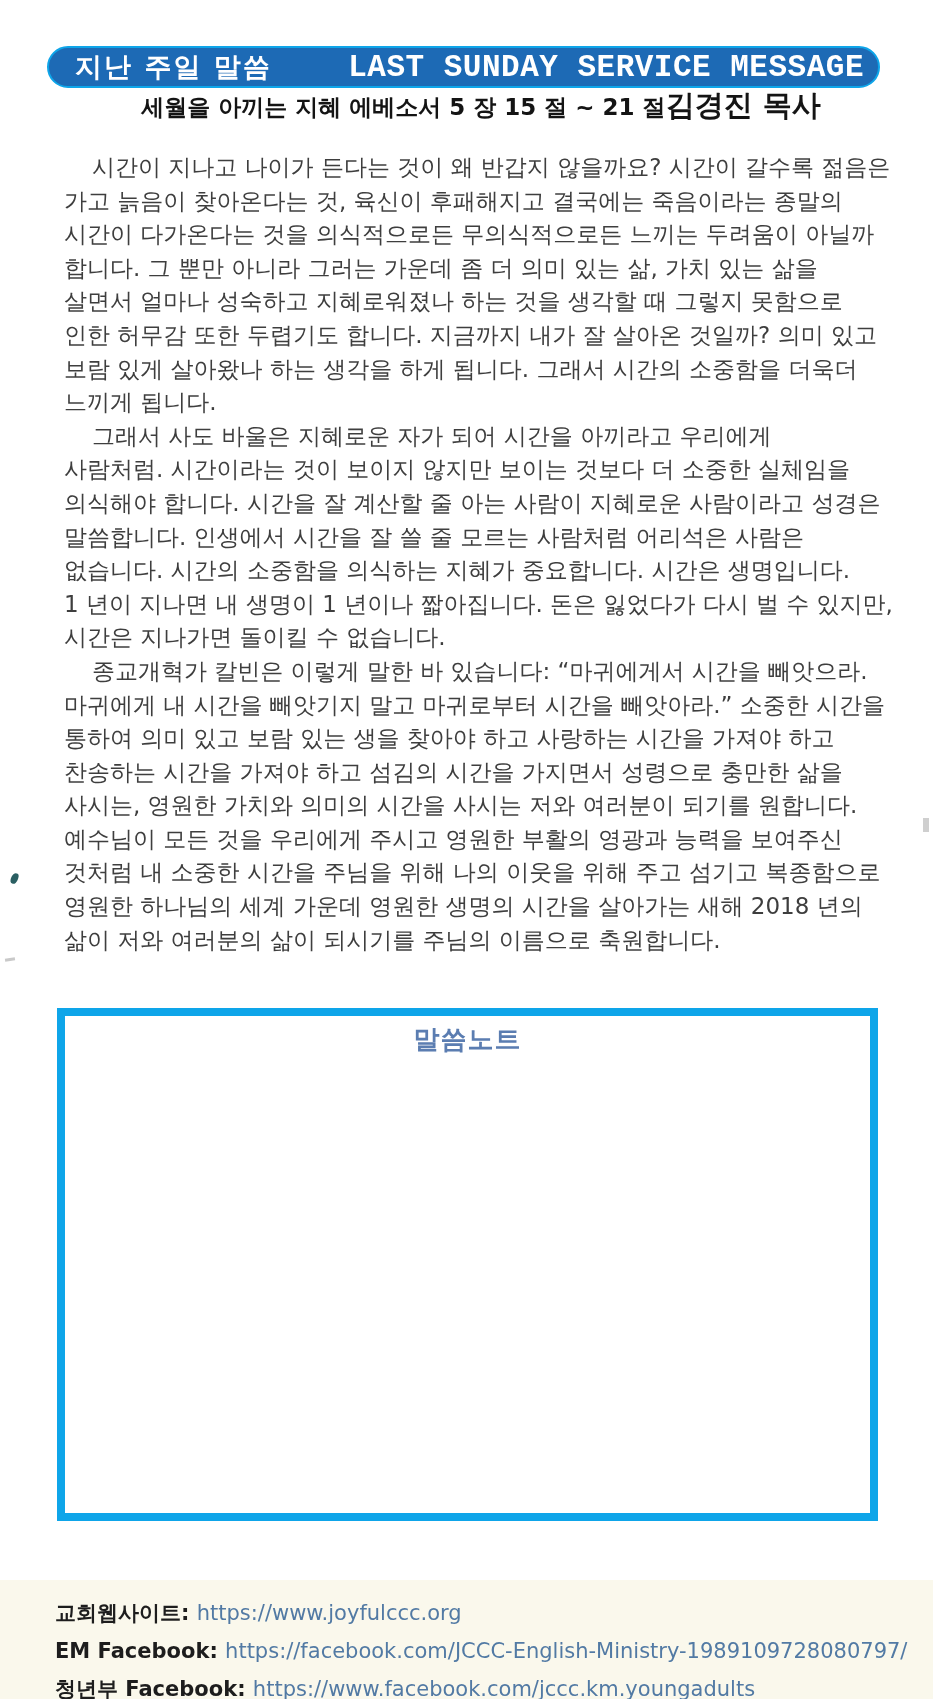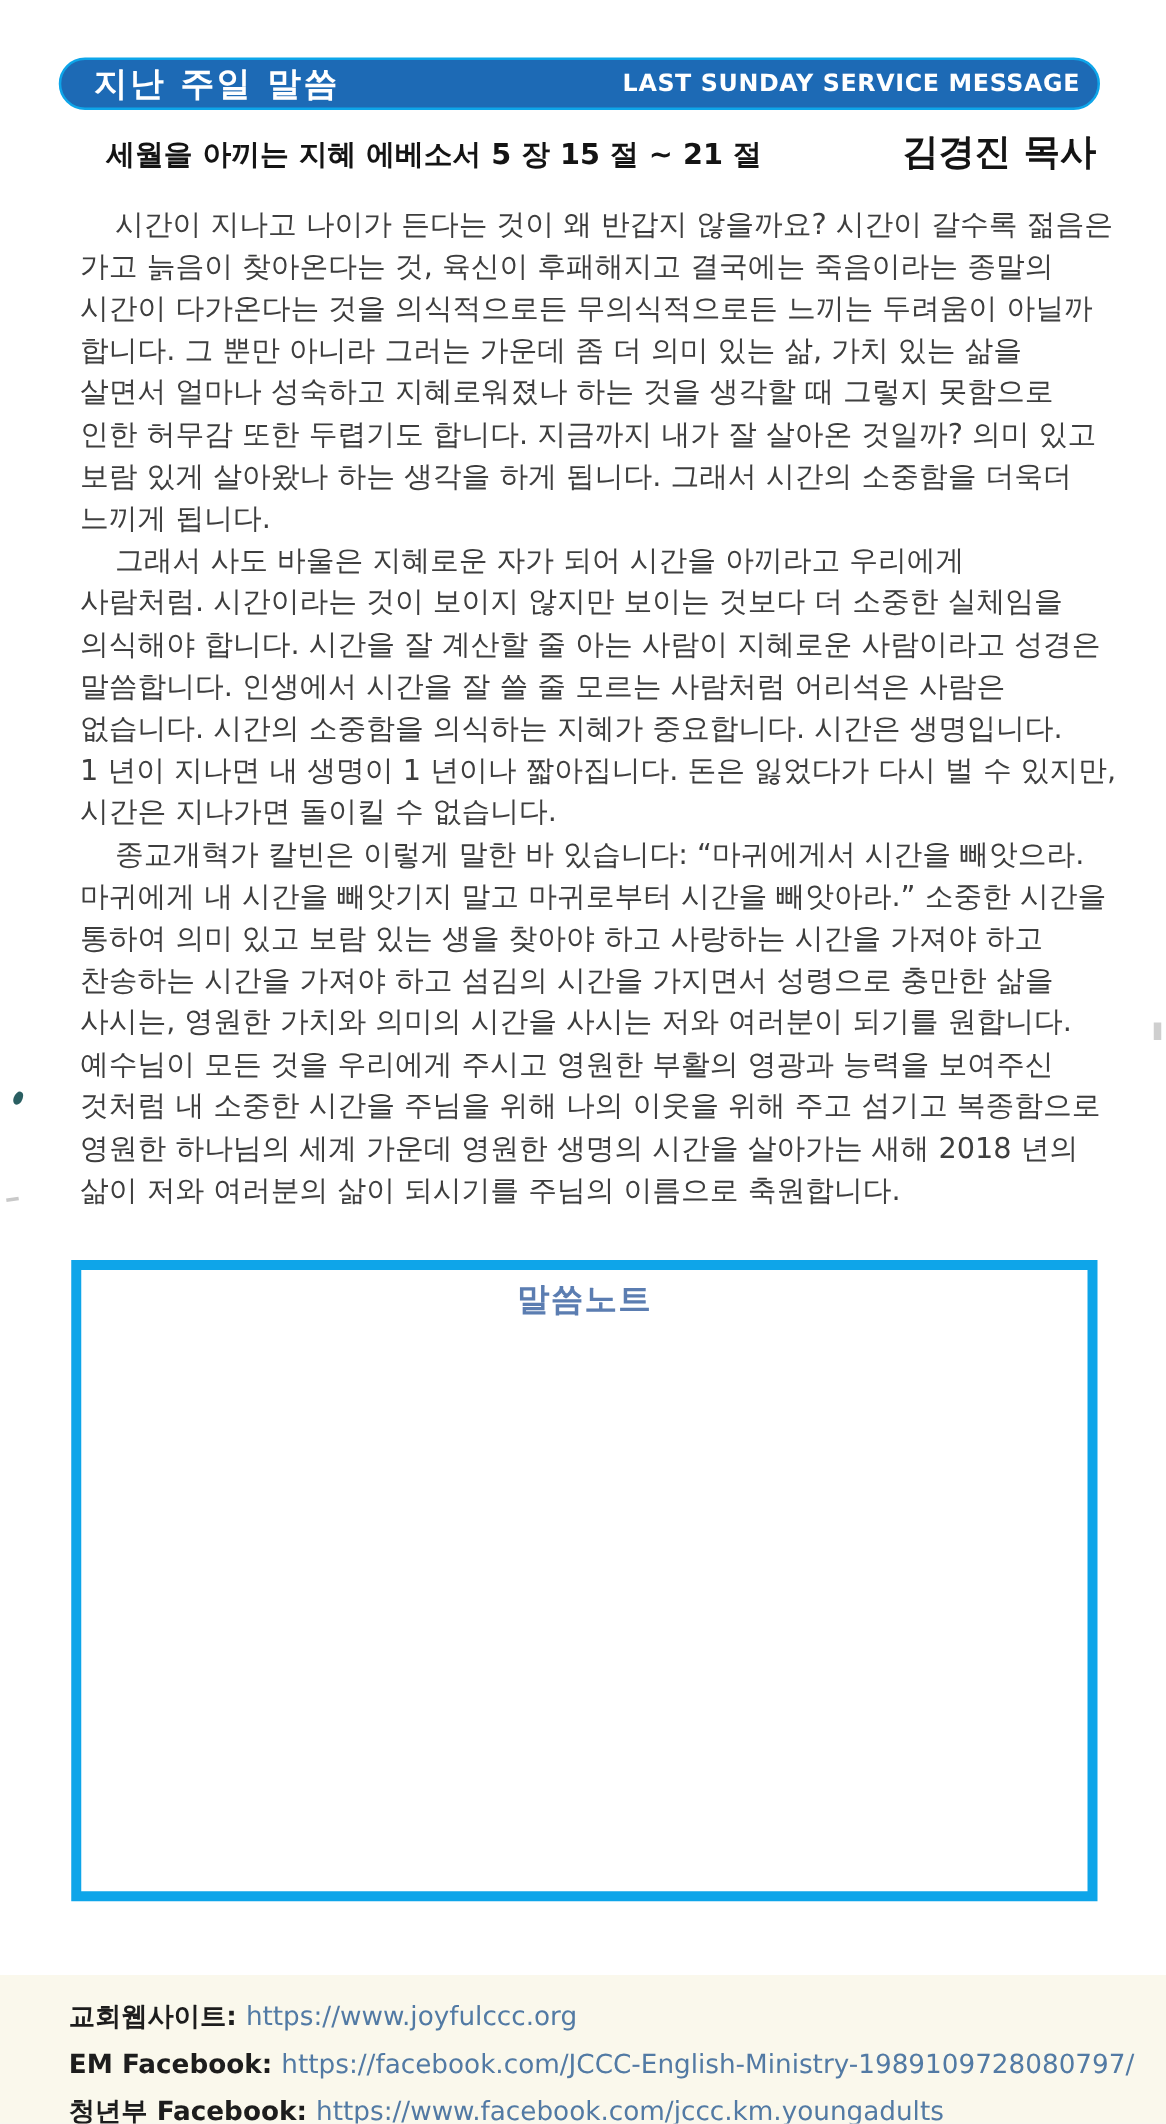--- a/index.html
+++ b/index.html
@@ -14,35 +14,36 @@
     position:absolute; left:47px; top:46px; width:833px; height:42px;
     background:#1d6ab5; border:2px solid #0ea5e9; border-radius:22px;
     box-sizing:border-box; display:flex; align-items:center;
     justify-content:space-between; padding:0 14px 0 26px;
   }
   .header-ko {
     color:#ffffff; font-weight:bold; font-size:27px; letter-spacing:2px;
     white-space:nowrap;
   }
   .header-en {
-    color:#ffffff; font-weight:bold; font-size:19px; letter-spacing:0.5px;
+    color:#ffffff; font-weight:bold; font-size:31px; letter-spacing:0.5px;
     white-space:nowrap;
+    font-family:Liberation Mono, monospace;
   }
 
   
   .title-row {
-    position:absolute; left:85px; top:102px; width:792px;
-    display:flex; justify-content:space-between; align-items:baseline;
+    position:absolute; left:85px; top:86px; width:792px;
+    display:flex; justify-content:center; align-items:baseline;
   }
   .sermon-title { color:#141414; font-weight:bold; font-size:23px; white-space:nowrap; }
   .sermon-preacher { color:#141414; font-weight:bold; font-size:29px; white-space:nowrap; }
 
   
   .body-text {
-    position:absolute; left:64px; top:164px; width:815px;
+    position:absolute; left:64px; top:151px; width:815px;
     color:#3e3e3e; font-size:23px; line-height:33.6px;
   }
   .body-text .line { white-space:nowrap; }
   .body-text .para .line.first { padding-left:28px; }
 
   
   .notes-box {
     position:absolute; left:57px; top:1008px; width:821px; height:513px;
     border:8px solid #0ea5e9; box-sizing:border-box; background:#ffffff;
     text-align:center;

